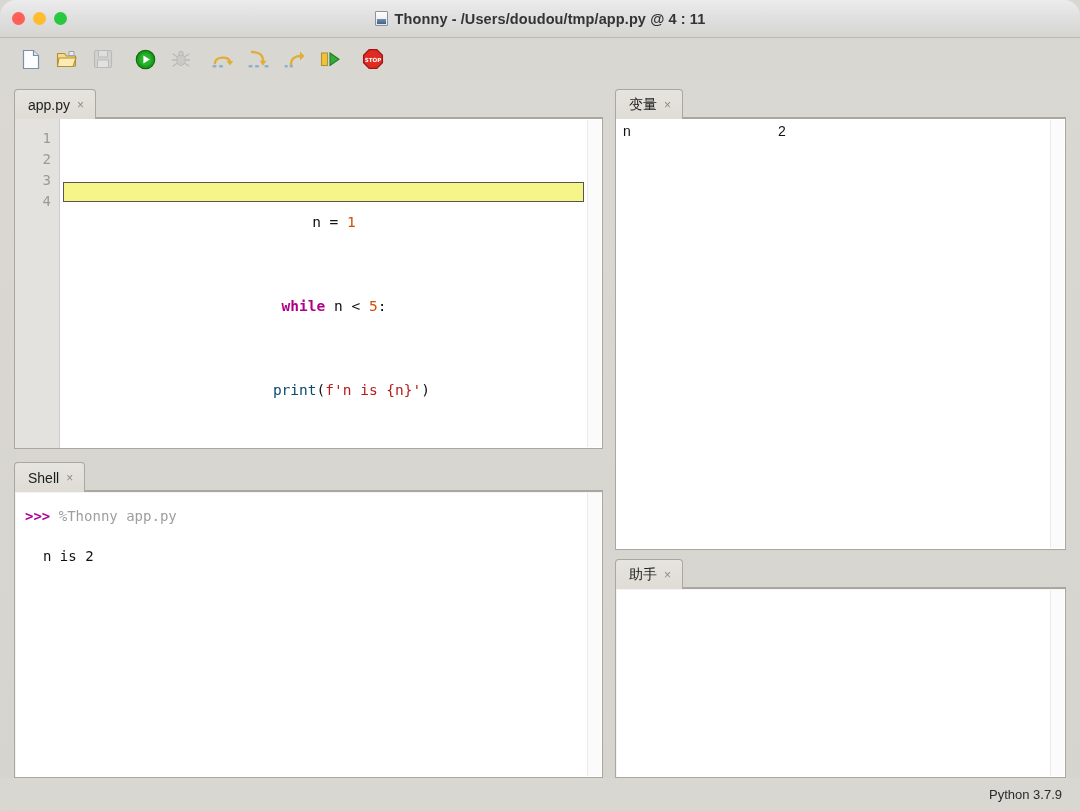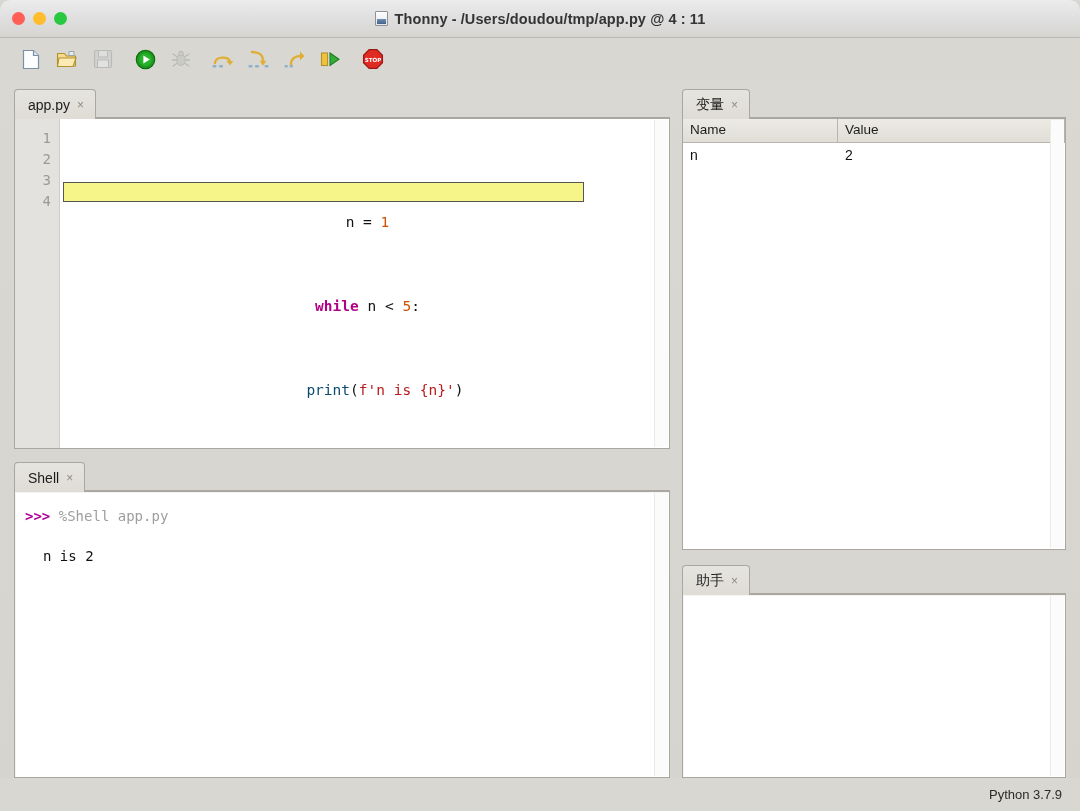--- a/index.html
+++ b/index.html
@@ -11,21 +11,21 @@
     font-family: "Liberation Sans", sans-serif;
     background: #d8d7d2;
   }
 
   
   #window {
     position: relative;
     width: 1080px;
     height: 811px;
     background: linear-gradient(#d9d8d3, #d5d4cf);
-    border-radius: 10px;
+    border-radius: 16px;
     overflow: hidden;
   }
 
   
   #titlebar {
     position: relative;
     height: 38px;
     background: linear-gradient(#ececec, #dedede 55%, #d6d5d1);
     border-bottom: 1px solid #b9b8b3;
     border-top-left-radius: 10px;
@@ -82,22 +82,22 @@
   .tgap-sm { width: 6px; }
 
   
   #body {
     position: absolute;
     left: 0; right: 0; top: 80px; bottom: 33px;
     display: flex;
     padding: 8px 14px 0 14px;
     gap: 12px;
   }
-  #left-col { width: 656px; display: flex; flex-direction: column; gap: 12px; }
-  #right-col { flex: 1; display: flex; flex-direction: column; gap: 14px; }
+  #left-col { width: 589px; display: flex; flex-direction: column; gap: 12px; }
+  #right-col { flex: 1; display: flex; flex-direction: column; gap: 8px; }
 
   
   .panel { display: flex; flex-direction: column; }
   .tabstrip {
     display: flex;
     align-items: flex-end;
     height: 30px;
     position: relative;
     z-index: 2;
   }
@@ -409,21 +409,21 @@
           <div class="tab">
             <span class="tab-label">Shell</span>
             <span class="tab-close">×</span>
           </div>
           <div class="tabstrip-fill"></div>
         </div>
         <div class="panel-body">
           <div id="shell-body">
             <div>
               <span class="prompt">&gt;&gt;&gt;</span>
-              <span class="cmd">%Shell app.py</span>
+              <span class="cmd">%Thonny app.py</span>
             </div>
             <div style="height:20px"></div>
             <div class="outline">n is 2</div>
           </div>
           <div class="vscroll"></div>
         </div>
       </div>
 
     </div>
 
@@ -432,24 +432,20 @@
       <div class="panel" id="vars-panel">
         <div class="tabstrip">
           <div class="tab">
             <span class="tab-label">变量</span>
             <span class="tab-close">×</span>
           </div>
           <div class="tabstrip-fill"></div>
         </div>
         <div class="panel-body">
           <div id="vars-table">
-            <div class="vhead">
-              <div class="vh-name">Name</div>
-              <div class="vh-value">Value</div>
-            </div>
             <div class="vrow">
               <div class="vc-name">n</div>
               <div class="vc-value">2</div>
             </div>
           </div>
           <div class="vscroll"></div>
         </div>
       </div>
 
       <div class="panel" id="assist-panel">

